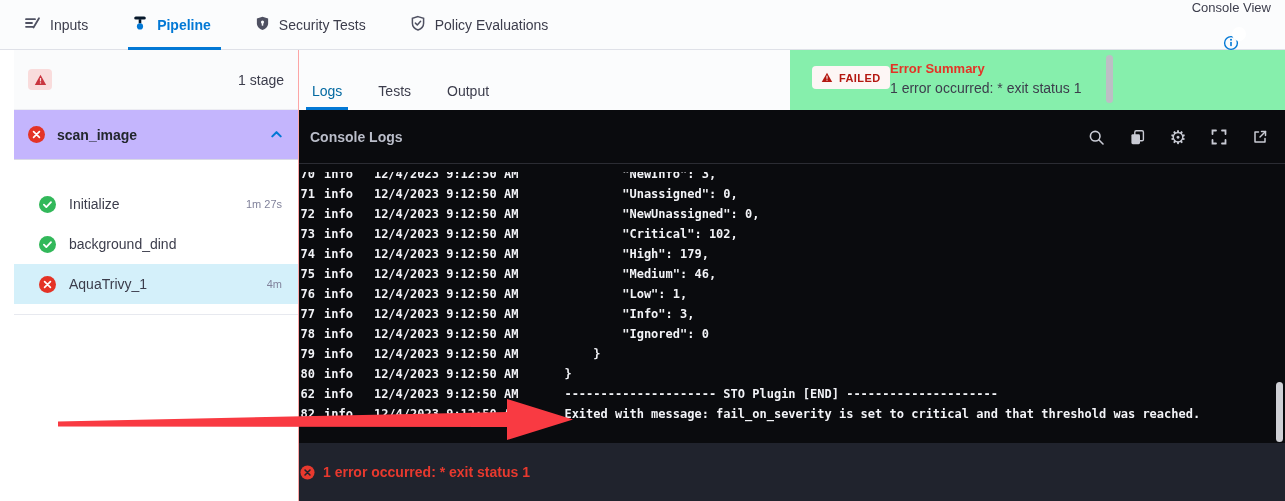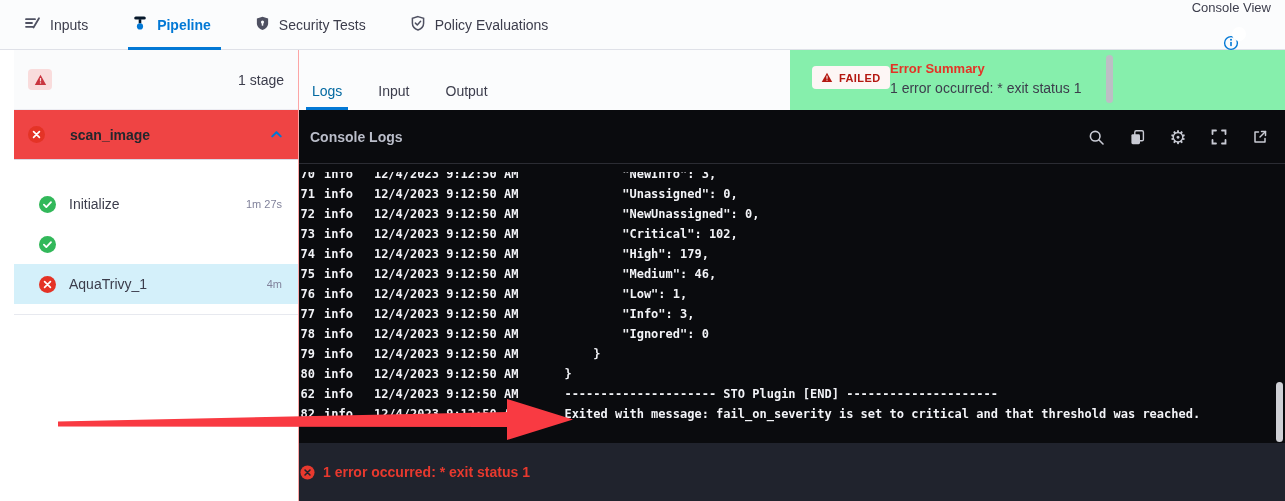--- a/index.html
+++ b/index.html
@@ -21,21 +21,21 @@
   .toggle .knob { position:absolute; right:2px; top:2px; width:14px; height:14px; border-radius:50%; background:#fff; }
 
   
   .sidebar { position:absolute; left:0; top:50px; width:285px; height:451px; background:#fff;
              border-right:1px solid #fca5a5; z-index:4;margin-left:14px; }
   .sb-head { height:60px; background:#fafbfc; border-bottom:1px solid #ececf2; display:flex;
              align-items:center; justify-content:space-between; padding:0 14px; }
   .warn-badge { width:24px; height:21px; border-radius:4px; background:#f9dcdc; display:flex;
                 align-items:center; justify-content:center; }
   .sb-count { font-size:14px; color:#3c3d4c; }
-  .sb-stage { height:50px; background:#ef4444; display:flex; align-items:center; gap:25px;
+  .sb-stage { height:50px; background:#c4b5fd; display:flex; align-items:center; gap:12px;
               padding:0 14px; border-bottom:1px solid #d9dae5; cursor:pointer; }
   .sb-stage .stage-label { font-size:14px; font-weight:600; color:#22272d; flex:1; }
   .sb-steps { padding-top:24px; border-bottom:1px solid #e7e9ef; padding-bottom:10px;}
   .sb-step { height:40px; display:flex; align-items:center; gap:13px; padding:0 16px 0 25px;
              margin:0 0 0 0; cursor:pointer; font-size:14px; color:#3c3d4c; }
   .sb-step .step-name { flex:1; }
   .sb-step .dur { font-size:11px; color:#80829b; }
   .sb-step.selected { background:#d4f0fa; }
 
   .icon-circle { width:17px; height:17px; flex:none; }
@@ -177,40 +177,41 @@
             <path d="M4.9 8.7 7.3 11.1 12 6.1" stroke="#fff" stroke-width="1.8" fill="none" stroke-linecap="round" stroke-linejoin="round"></path>
           </svg>
         <span class="step-name">Initialize</span>
         <span class="dur">1m 27s</span>
       </div>
       <div class="sb-step">
         <svg class="icon-circle" viewBox="0 0 17 17">
             <circle cx="8.5" cy="8.5" r="8.5" fill="#32b85a"></circle>
             <path d="M4.9 8.7 7.3 11.1 12 6.1" stroke="#fff" stroke-width="1.8" fill="none" stroke-linecap="round" stroke-linejoin="round"></path>
           </svg>
+        <span class="step-name">background_dind</span>
         <span class="dur"></span>
       </div>
       <div class="sb-step selected">
         <svg class="icon-circle" viewBox="0 0 17 17">
             <circle cx="8.5" cy="8.5" r="8.5" fill="#e43326"></circle>
             <path d="M5.6 5.6 11.4 11.4 M11.4 5.6 5.6 11.4" stroke="#fff" stroke-width="1.7" stroke-linecap="round"></path>
           </svg>
         <span class="step-name">AquaTrivy_1</span>
         <span class="dur">4m</span>
       </div>
     </div>
   </div>
 
   <div class="panel-strip">
     <div class="panel-tabs">
       <div class="p-tab active">
           <span>Logs</span>
         </div>
       <div class="p-tab">
-          <span>Input</span>
+          <span>Tests</span>
         </div>
       <div class="p-tab">
           <span>Output</span>
         </div>
     </div>
     <div class="banner">
       <div class="failed-badge">
         <svg width="12" height="11" viewBox="0 0 13 12">
             <path d="M6.5 0.8 12.2 11 H0.8 Z" fill="#b41710"></path>
             <rect x="5.9" y="4" width="1.2" height="3.4" fill="#fdf6f5"></rect>

